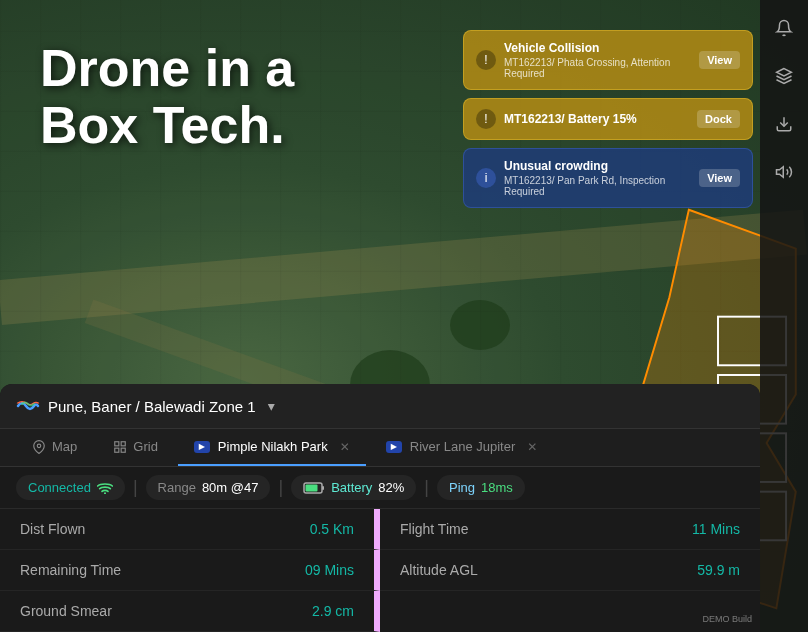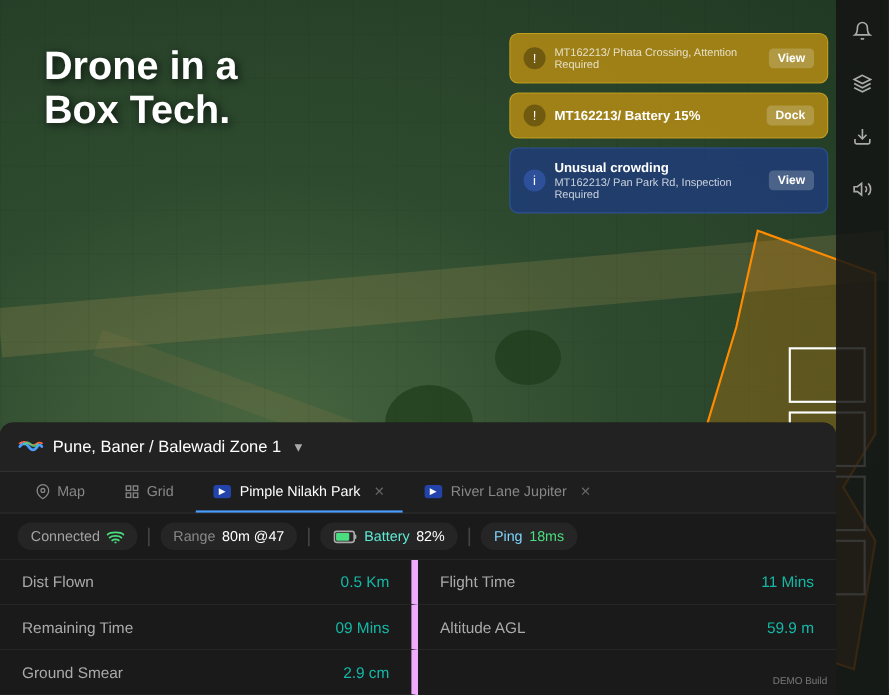--- a/index.html
+++ b/index.html
@@ -57,21 +57,21 @@
     
     .hero-text {
       position: absolute;
       top: 40px;
       left: 40px;
       z-index: 10;
     }
 
     .hero-title {
       color: #ffffff;
-      font-size: 36px;
+      font-size: 52px;
       font-weight: 800;
       line-height: 1.1;
       text-shadow: 2px 2px 8px rgba(0,0,0,0.7);
     }
 
     
     .right-sidebar {
       position: absolute;
       right: 0;
       top: 0;
@@ -272,21 +272,21 @@
       border-bottom: 1px solid #2a2a2a;
     }
 
     .status-pill {
       display: flex;
       align-items: center;
       gap: 6px;
       background: #252525;
       border-radius: 20px;
       padding: 5px 12px;
-      color: #a3a3a3;
+      color: #14b8a6;
       font-size: 13px;
       font-weight: 500;
     }
 
     .status-divider {
       color: #444;
       margin: 0 4px;
       font-size: 18px;
     }
 
@@ -424,20 +424,21 @@
     <div>Drone in a</div>
     <div>Box Tech.</div>
   </div>
 </div>
 
 <div class="alerts-container">
 
   <div class="alert-card yellow">
     <div class="alert-icon">!</div>
     <div class="alert-content">
+      <div class="alert-title">Vehicle Collision</div>
       <div class="alert-subtitle">MT162213/ Phata Crossing, Attention Required</div>
     </div>
     <div class="alert-action">View</div>
   </div>
 
   <div class="alert-card yellow">
     <div class="alert-icon">!</div>
     <div class="alert-content">
       <div class="alert-title">MT162213/ Battery 15%</div>
     </div>

